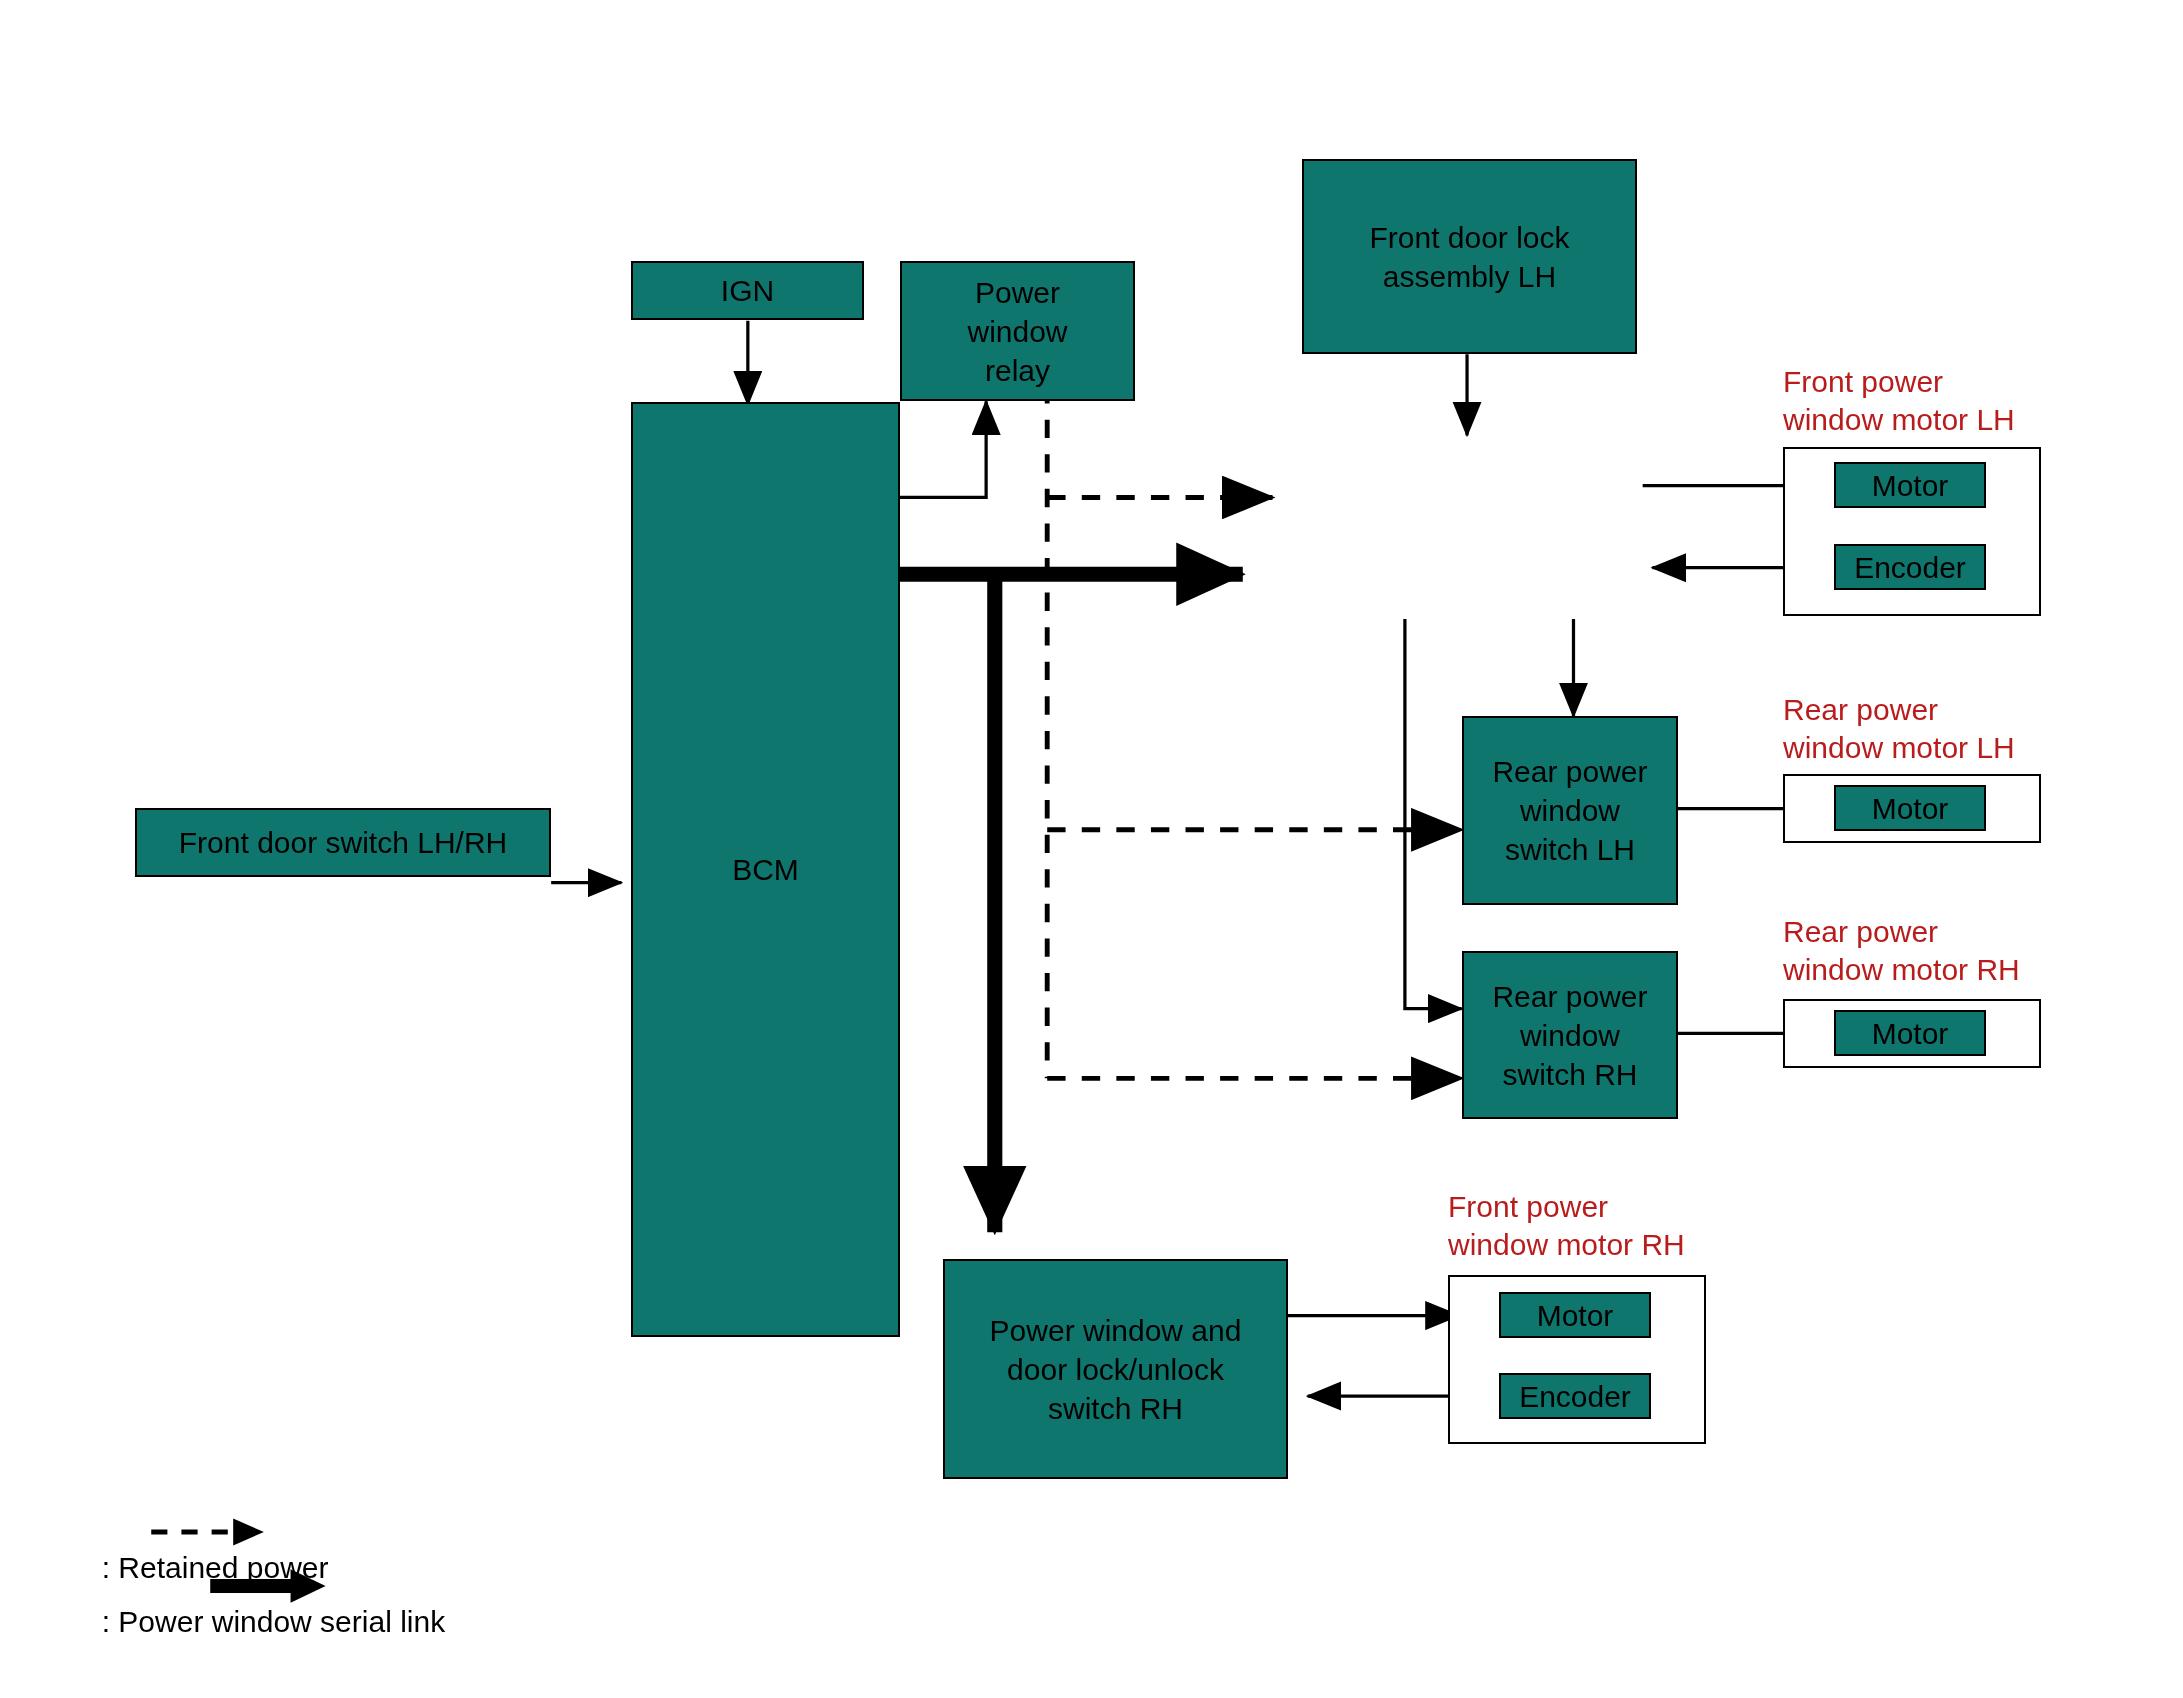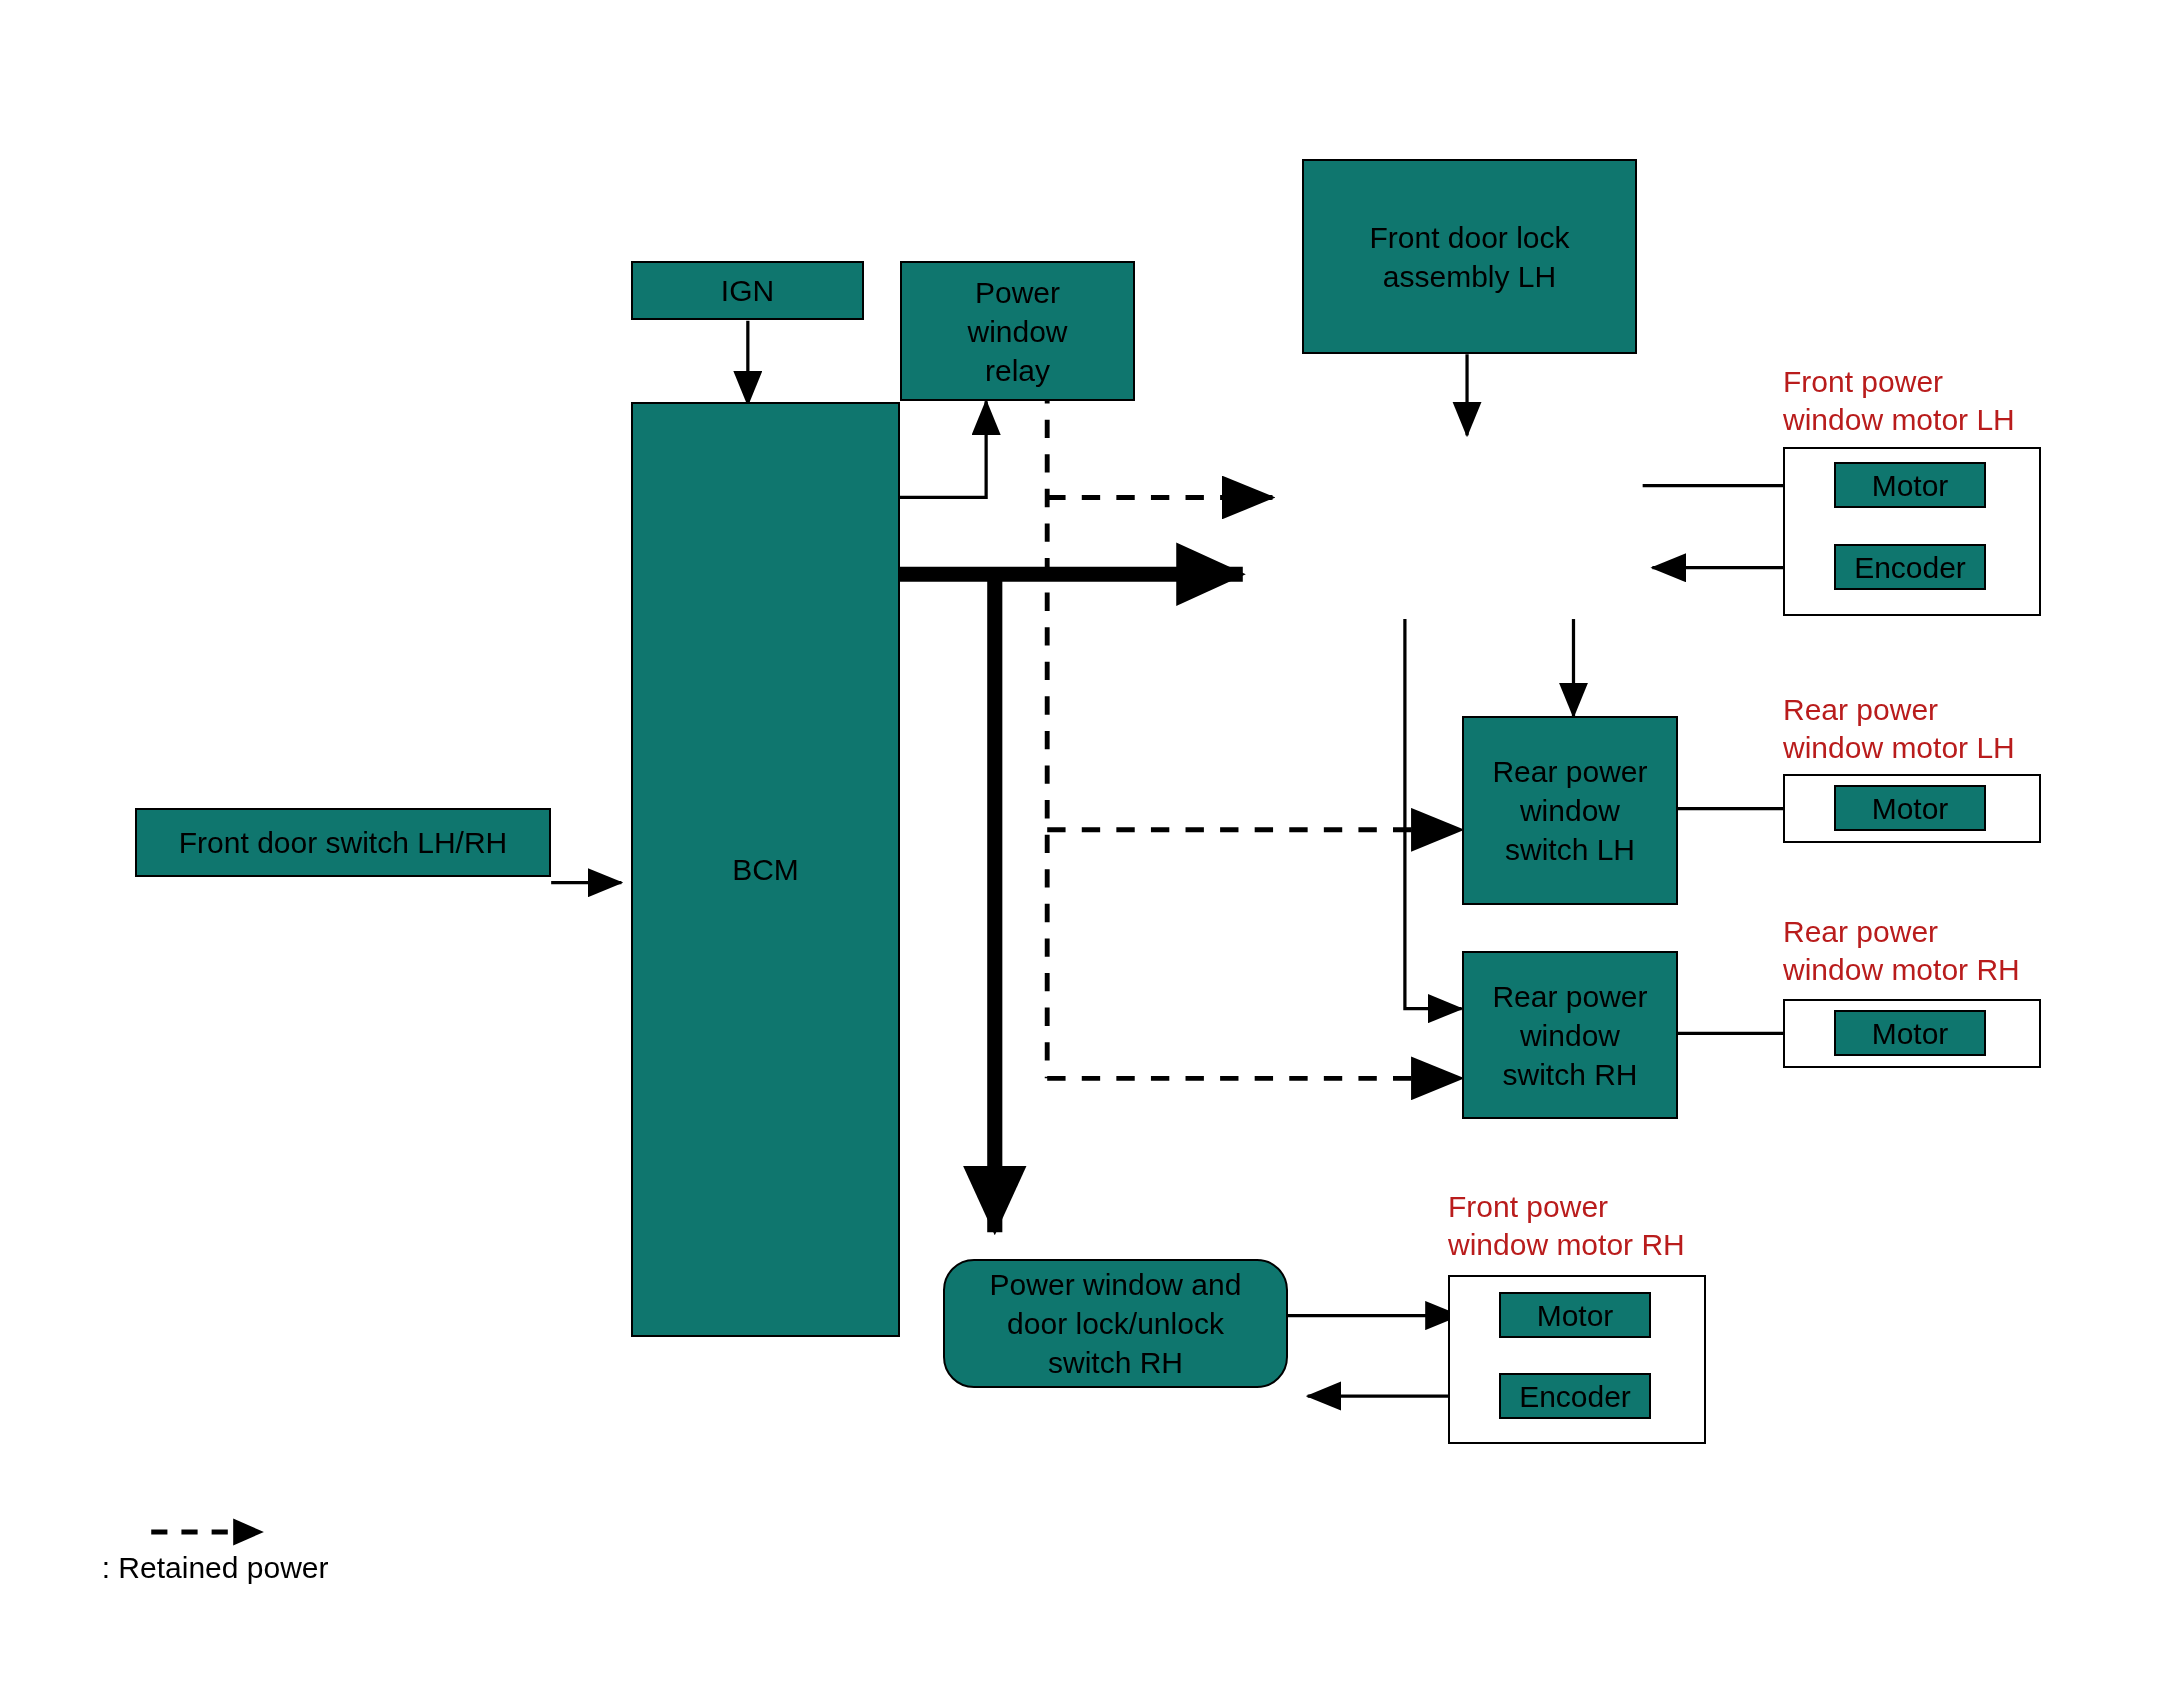--- a/index.html
+++ b/index.html
@@ -106,21 +106,21 @@
 window
 switch LH</span>
   </div>
 
   <div class="box f56" style="left:1462px;top:951px;width:216px;height:168px;">
     <span class="txt" style="white-space: pre-line;">Rear power
 window
 switch RH</span>
   </div>
 
-  <div class="box f56" style="left:943px;top:1259px;width:345px;height:129px;border-radius:31px;">
+  <div class="box f56" style="left:943px;top:1259px;width:345px;height:220px;">
     <span class="txt" style="white-space: pre-line;">Power window and
 door lock/unlock
 switch RH</span>
   </div>
 
   <div class="caption f56" style="left: 1783px; top: 363px; width: 303px; white-space: pre-line;">Front power
 window motor LH</div>
   <div class="grpbox" style="left:1783px;top:447px;width:258px;height:169px;"></div>
   <div class="box inner f56" style="left:1834px;top:462px;width:152px;height:46px;">
     <span class="txt" style="white-space: pre-line;">Motor</span>
@@ -154,15 +154,22 @@
   </div>
 
   <div class="legend-row f56" style="left:92px;top:1513px;">
     <svg class="legend-glyph" viewBox="0 0 230 70" xmlns="http://www.w3.org/2000/svg">
       <path d="M6,35 L160,35" stroke="#000" stroke-width="9" stroke-dasharray="30 26" fill="none"></path>
       <path d="M158,10 L215,35 L158,60 Z" fill="#000"></path>
     </svg>
     <span class="legend-label">: Retained power</span>
   </div>
 
+  <div class="legend-row f56" style="left:92px;top:1567px;">
+    <svg class="legend-glyph" viewBox="0 0 230 70" xmlns="http://www.w3.org/2000/svg">
+      <rect x="6" y="22" width="152" height="26" fill="#000"></rect>
+      <path d="M155,4 L220,35 L155,66 Z" fill="#000"></path>
+    </svg>
+    <span class="legend-label">: Power window serial link</span>
+  </div>
 
 </div>
 
 
 </body></html>

